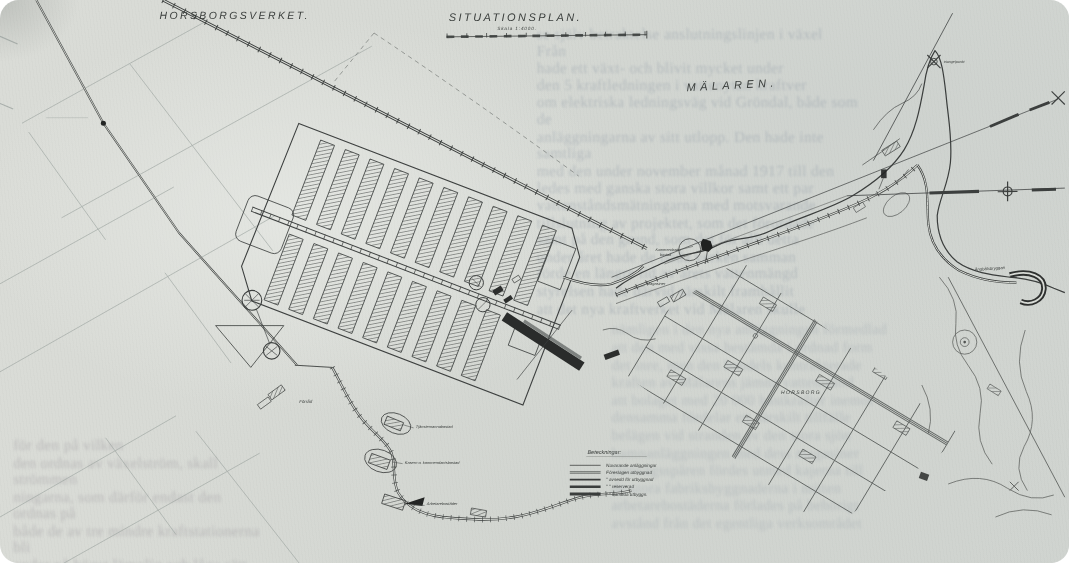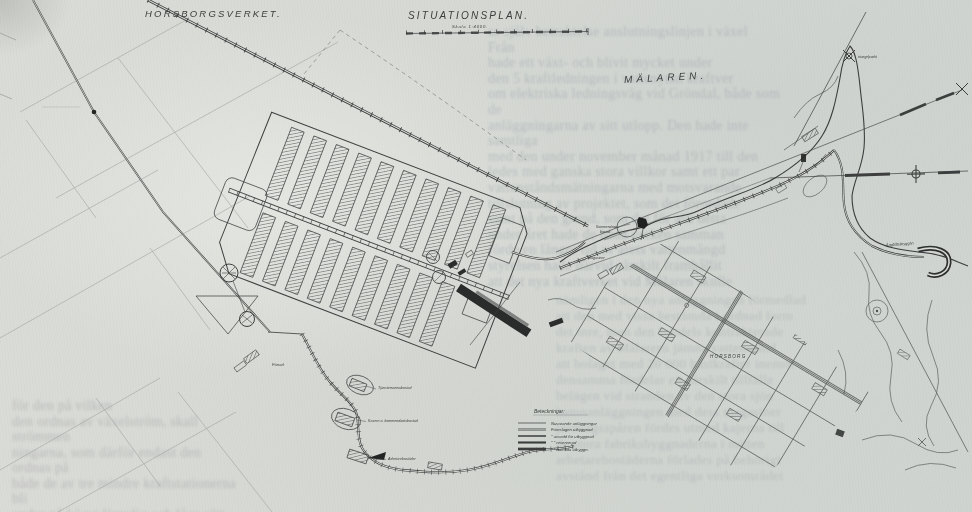--- a/index.html
+++ b/index.html
@@ -6,20 +6,21 @@
   .page{
     position:relative;width:972px;height:512px;overflow:hidden;
     font-family:"Liberation Sans",sans-serif;
     background:
       radial-gradient(90px 70px at 0% 0%, rgba(118,124,120,.28), rgba(118,124,120,0) 80%),
       radial-gradient(420px 260px at 28% 38%, rgba(238,240,236,.55), rgba(238,240,236,0) 70%),
       radial-gradient(520px 300px at 78% 20%, rgba(196,202,200,.32), rgba(196,202,200,0) 72%),
       radial-gradient(620px 320px at 60% 88%, rgba(199,204,200,.30), rgba(199,204,200,0) 75%),
       repeating-linear-gradient(83deg, rgba(70,75,72,.02) 0 1px, rgba(0,0,0,0) 1px 3px),
       linear-gradient(100deg, #dadcd7, #d5d8d3 55%, #d0d4d0);
+    border-radius: 17px;
   }
   .ghost{
     position:absolute;
     font-family:"Liberation Serif",serif;
     color:#7f8b9b;
     white-space:pre-line;
     letter-spacing:.3px;
     pointer-events:none;
   }
   .ghost-a{left:488px;top:24px;width:308px;font-size:14px;line-height:15.6px;opacity:.34;filter:blur(1.1px);}

